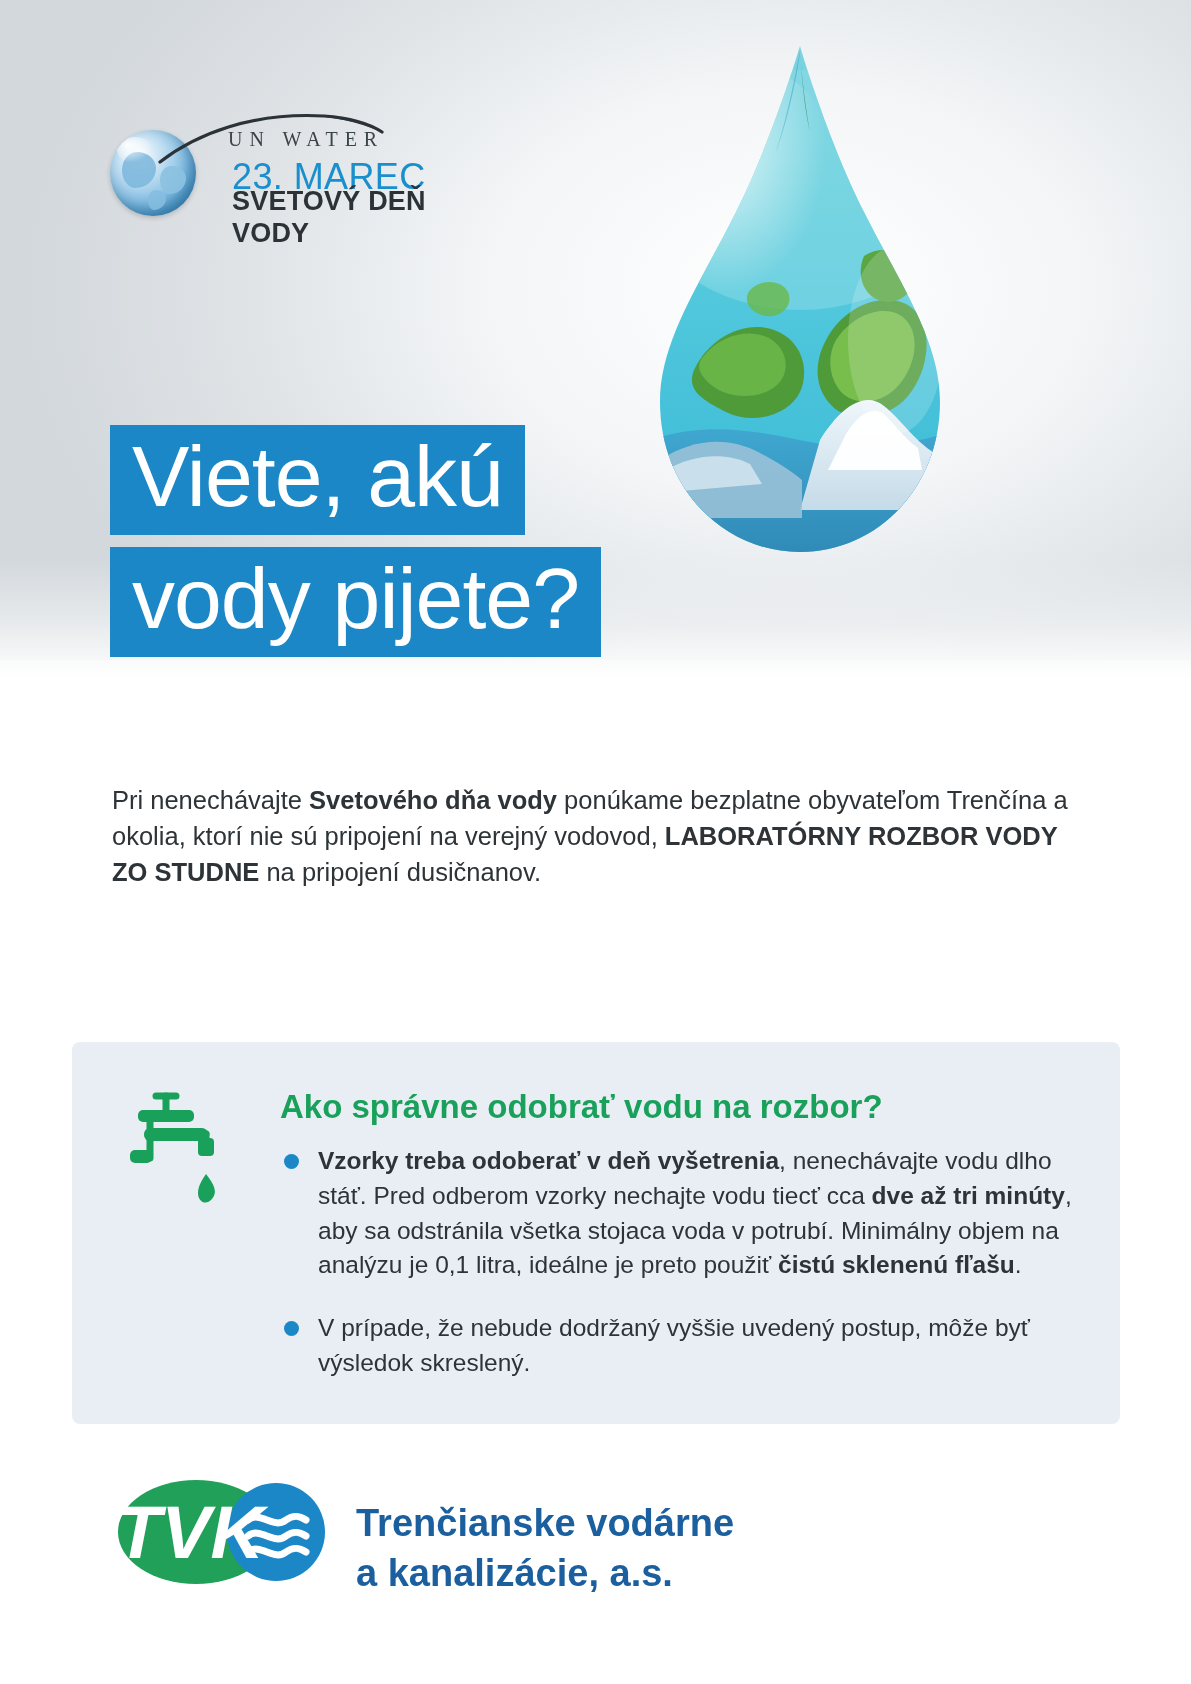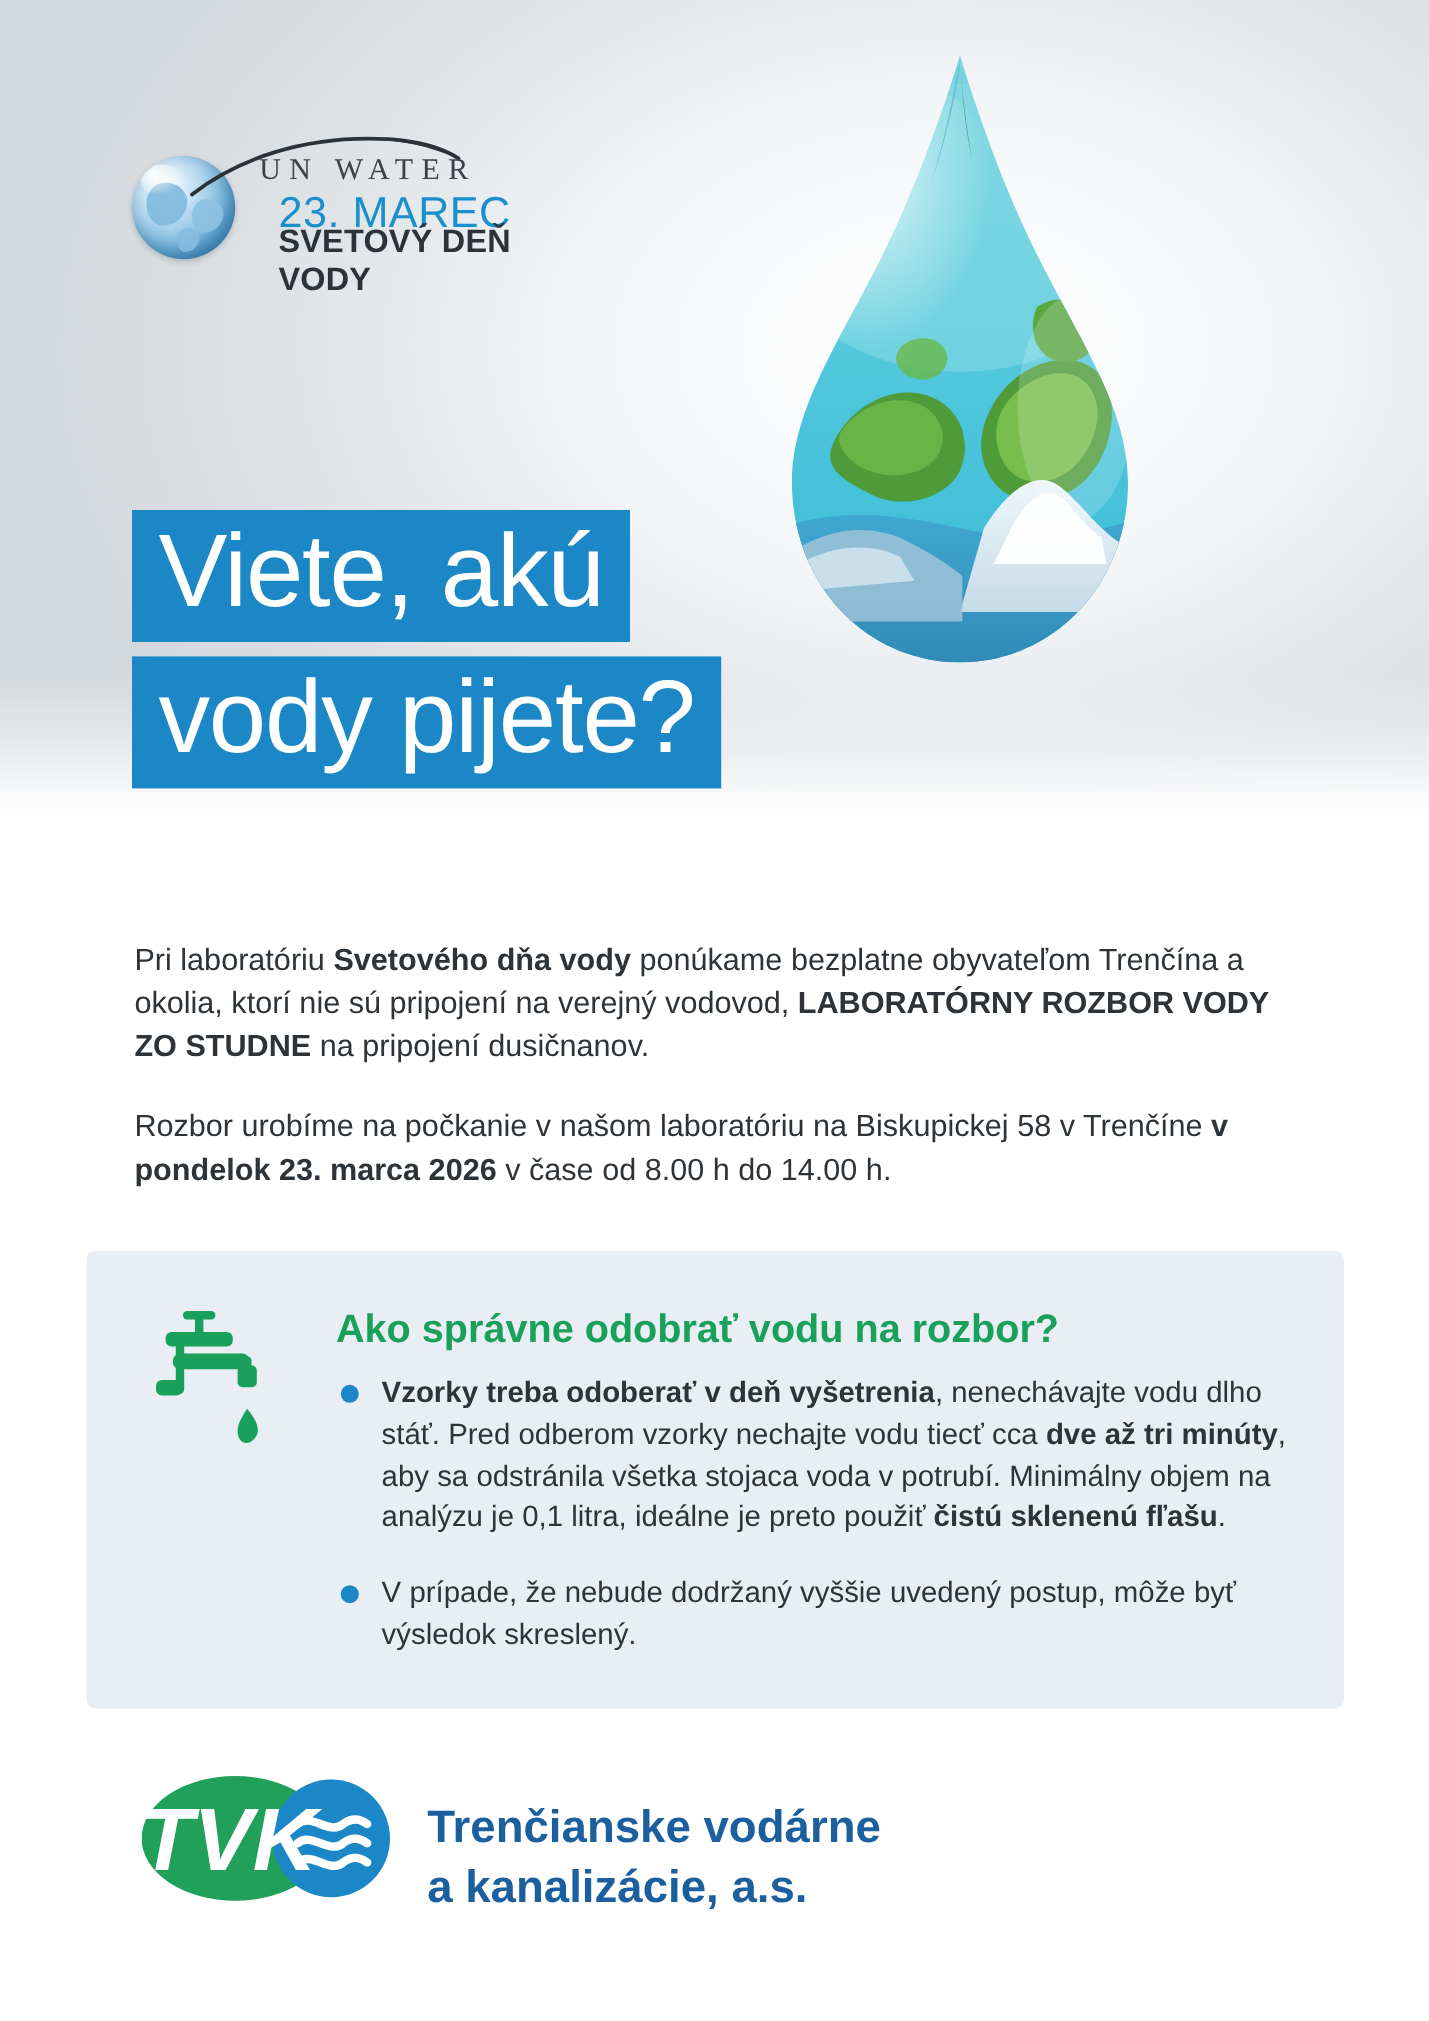--- a/index.html
+++ b/index.html
@@ -68,22 +68,22 @@
     border-radius: 50%;
   }
   .swoosh {
     position: absolute;
     left: 46px; top: 0px;
     width: 230px; height: 56px;
     overflow: visible;
   }
   .un-water-text {
     position: absolute;
-    left: 106px; top: 18px;
-    font-size: 25px;
+    left: 118px; top: 18px;
+    font-size: 20px;
     letter-spacing: 7px;
     color: #3a4348;
     font-family: "Liberation Serif", serif;
   }
   .un-date {
     position: absolute;
     left: 122px; top: 46px;
     font-size: 36px;
     font-weight: normal;
     color: #1a8fcd;
@@ -292,24 +292,21 @@
     </svg>
   </div>
 
   <div class="headline">
     <div class="hl-line">Viete, akú</div>
     <div class="hl-line">vody pijete?</div>
   </div>
 
   <div class="body-text">
     <p>
-      <span>Pri laboratóriu </span><b>Svetového dňa vody</b><span> ponúkame bezplatne obyvateľom Trenčína a okolia, ktorí nie sú pripojení na verejný vodovod, </span><b>LABORATÓRNY ROZBOR VODY ZO STUDNE</b><span> na pripojení dusičnanov.</span>
-    </p>
-    <p>
-      <span>Rozbor urobíme na počkanie v našom laboratóriu na Biskupickej 58 v Trenčíne </span><b>v pondelok 23. marca 2026</b><span> v čase od 8.00 h do 14.00 h.</span>
+      <span>Pri nenechávajte </span><b>Svetového dňa vody</b><span> ponúkame bezplatne obyvateľom Trenčína a okolia, ktorí nie sú pripojení na verejný vodovod, </span><b>LABORATÓRNY ROZBOR VODY ZO STUDNE</b><span> na pripojení dusičnanov.</span>
     </p>
   </div>
 
   <div class="card">
 
     <svg class="tap-icon" viewBox="0 0 124 130">
       <g fill="none" stroke="#19a05a" stroke-width="7" stroke-linecap="round" stroke-linejoin="round">
         <path d="M36 14 L56 14"></path>
         <path d="M46 14 L46 30"></path>
         <path d="M22 34 L70 34"></path>

